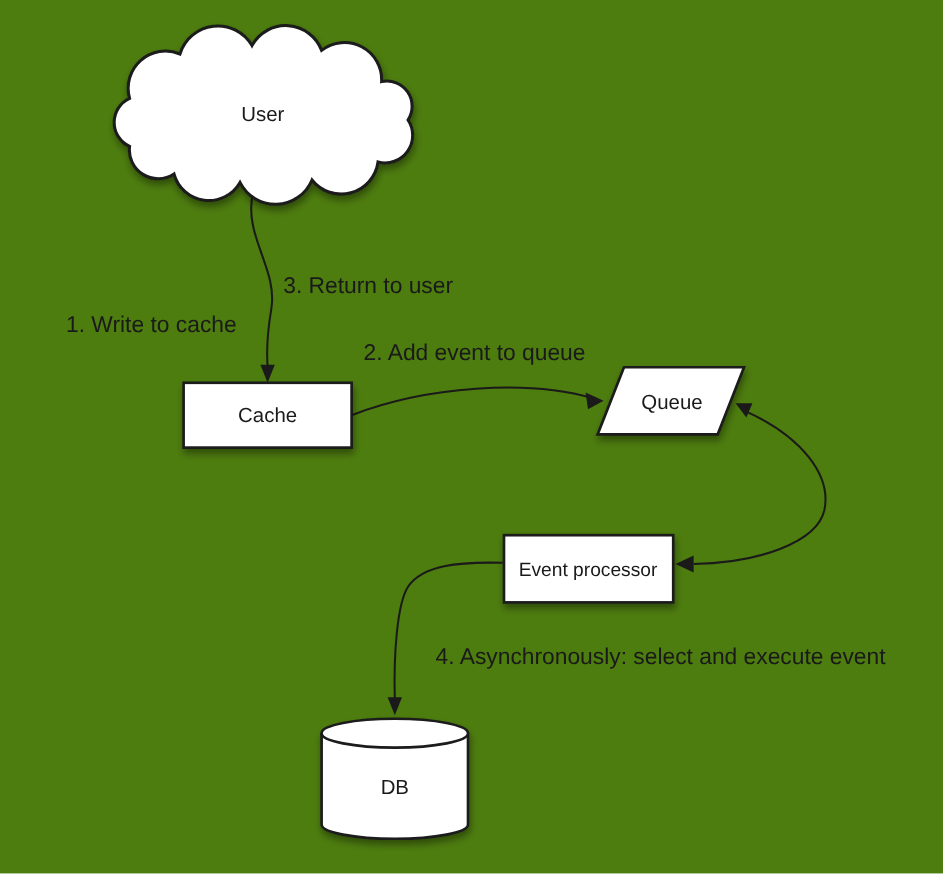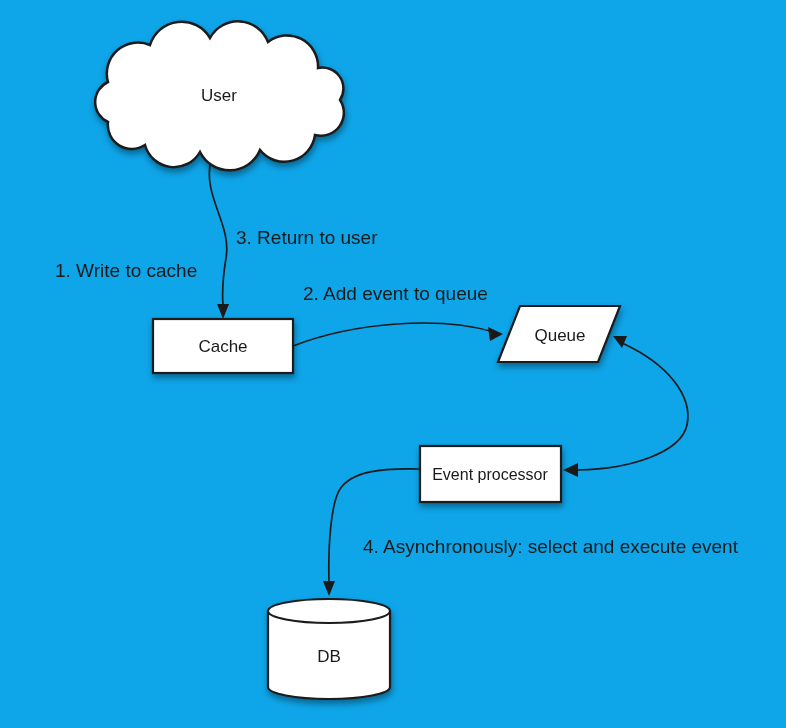--- a/index.html
+++ b/index.html
@@ -5,21 +5,21 @@
   html, body {
     margin: 0;
     padding: 0;
     background: #ffffff;
     font-family: "Liberation Sans", sans-serif;
   }
   .canvas {
     position: relative;
     width: 786px;
     height: 728px;
-    background: #0ea5e9;
+    background: #4d7c0f;
     overflow: hidden;
   }
   svg { display: block; }
   .shape {
     fill: #ffffff;
     stroke: #1a1a1a;
     stroke-width: 2.2;
   }
   .edge {
     fill: none;

